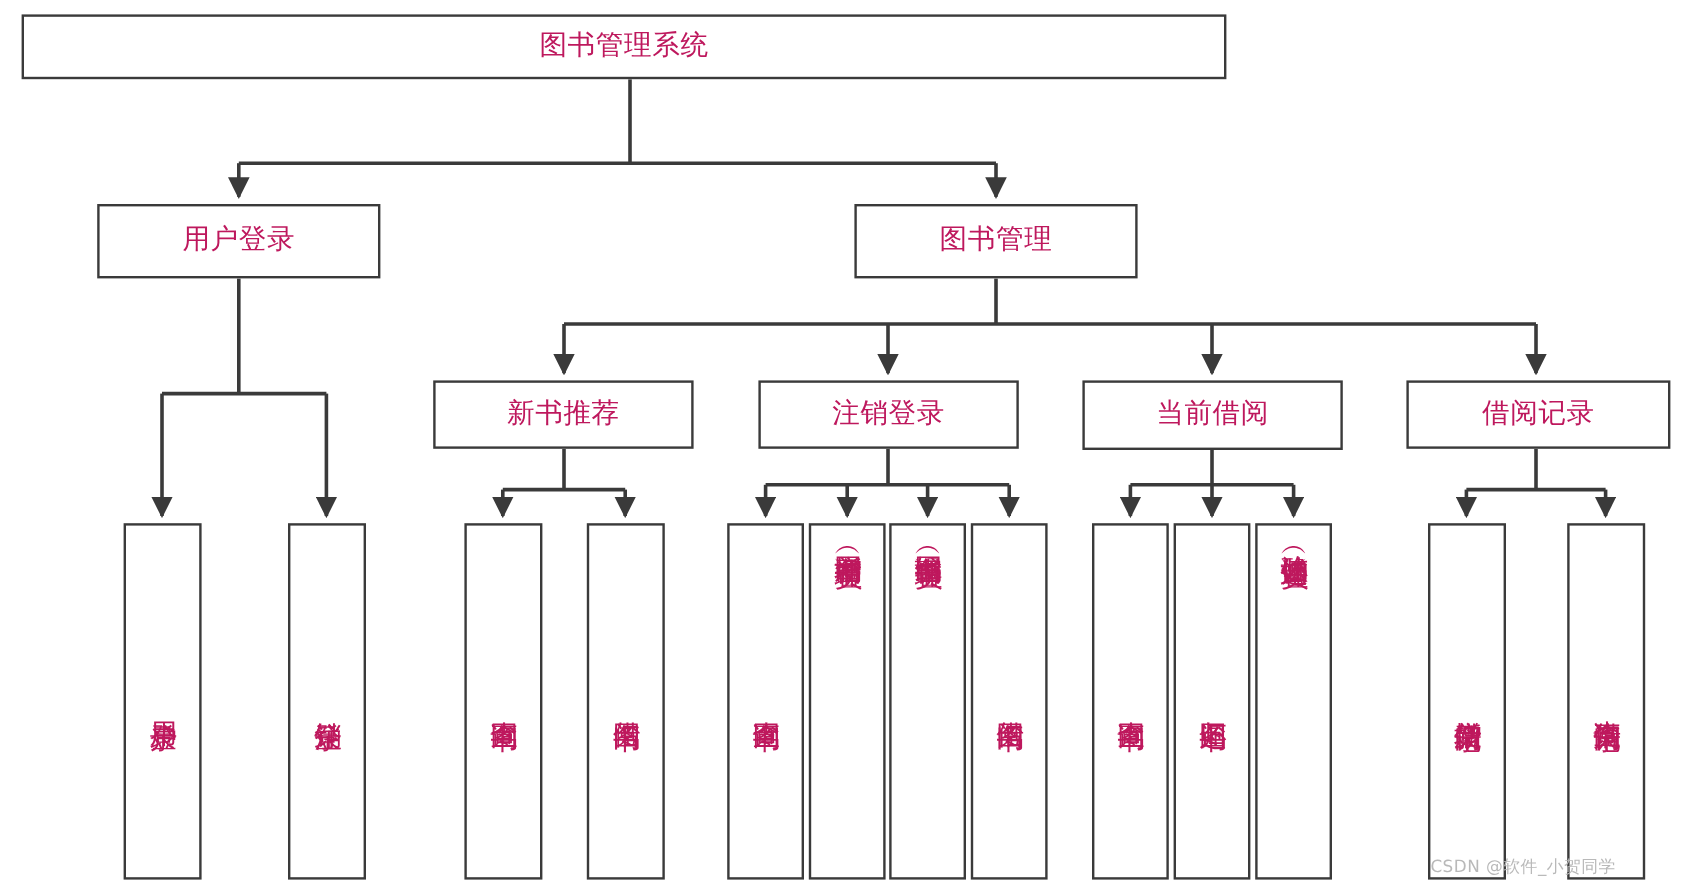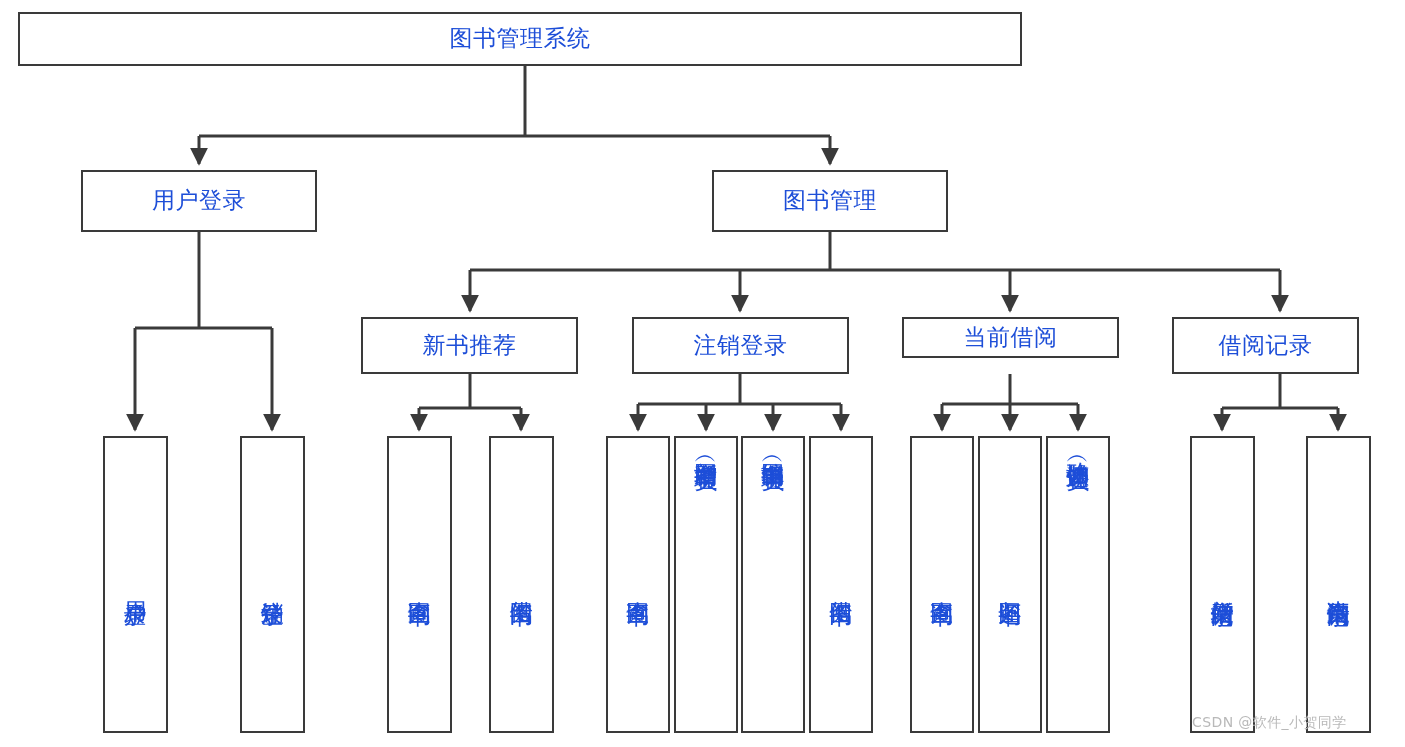--- a/index.html
+++ b/index.html
@@ -34,21 +34,21 @@
     border: 2px solid #3a3a3a;
     display: flex;
     align-items: center;
     justify-content: center;
     z-index: 3;
   }
   .node .label {
     font-size: 23px;
     line-height: 1.12;
     letter-spacing: 0.5px;
-    color: #1d4ed8;
+    color: #be185d;
     white-space: nowrap;
     text-align: center;
   }
   .node.root .label { font-size: 23px; }
   .node.leaf {
     align-items: flex-start;
     justify-content: center;
     padding-top: 6px;
   }
   .node.leaf .label {
@@ -144,25 +144,25 @@
   </div>
 
   <div class="node" style="left:712px; top:170px; width:236px; height:62px;">
     <span class="label">图书管理</span>
   </div>
 
   <div class="node" style="left:632px; top:317px; width:217px; height:57px;">
     <span class="label">注销登录</span>
   </div>
 
-  <div class="node" style="left:902px; top:317px; width:217px; height:41px;">
+  <div class="node" style="left:902px; top:317px; width:217px; height:58px;">
     <span class="label">当前借阅</span>
   </div>
 
-  <div class="node" style="left:1172px; top:317px; width:187px; height:57px;">
+  <div class="node" style="left:1172px; top:317px; width:220px; height:57px;">
     <span class="label">借阅记录</span>
   </div>
 
   <div class="node leaf centered" style="left:103px; top:436px; width:65px; height:297px;">
     <span class="label">用户登录</span>
   </div>
 
   <div class="node leaf centered" style="left:240px; top:436px; width:65px; height:297px;">
     <span class="label">注销登录</span>
   </div>

